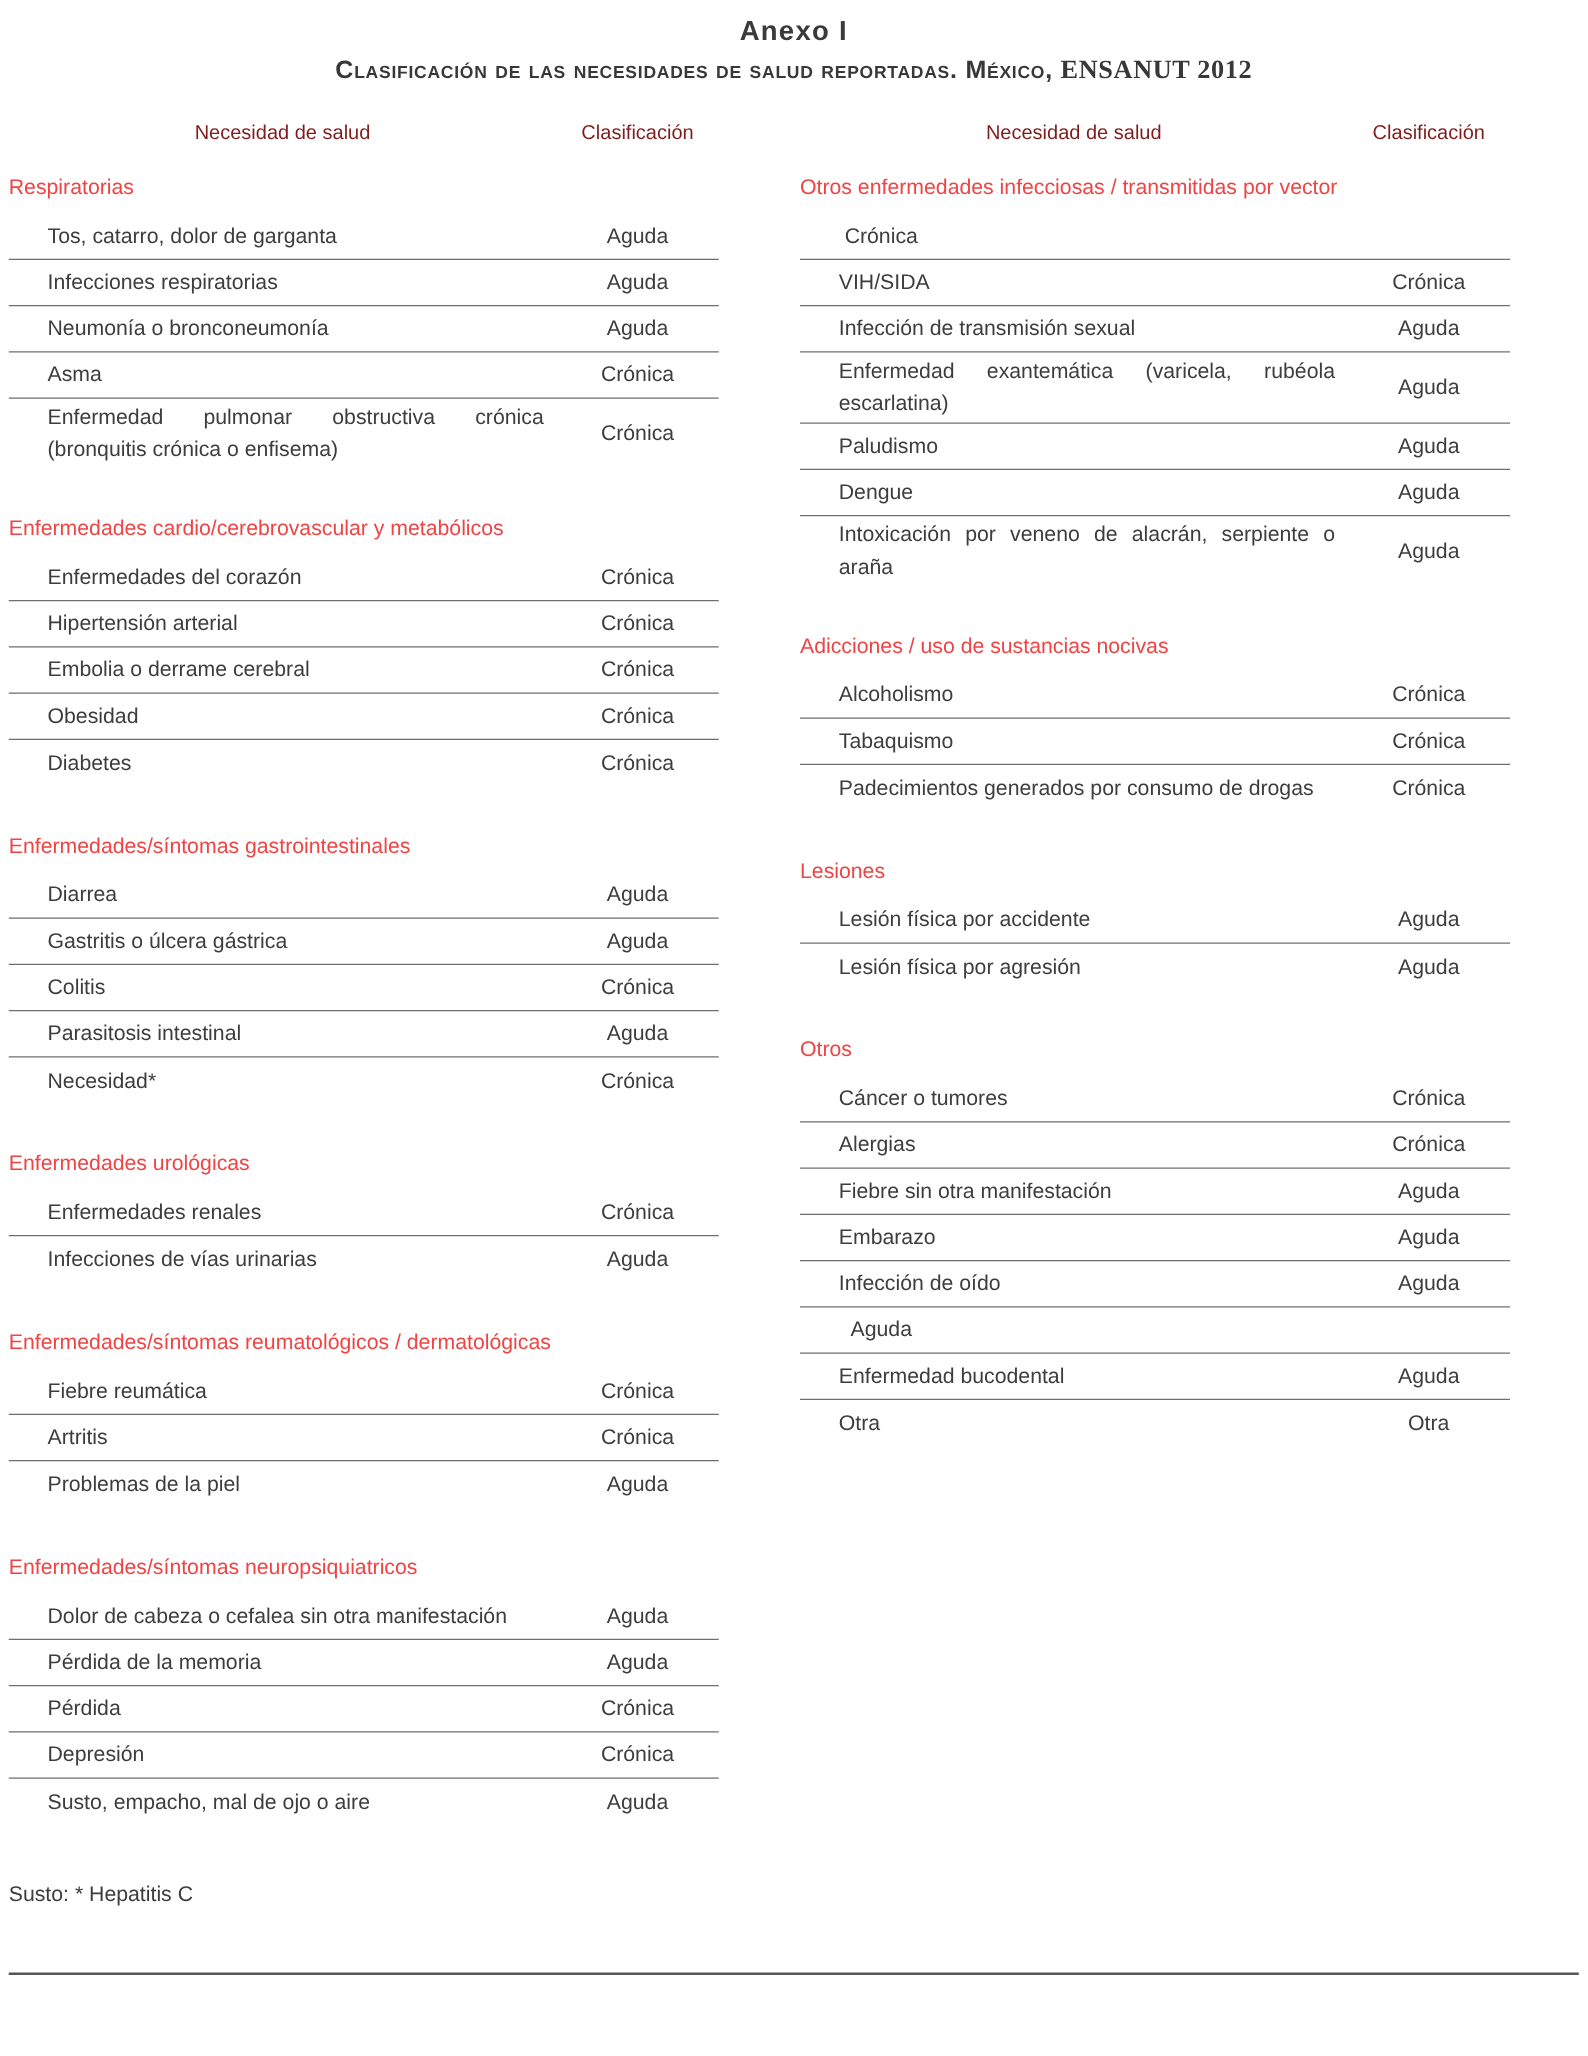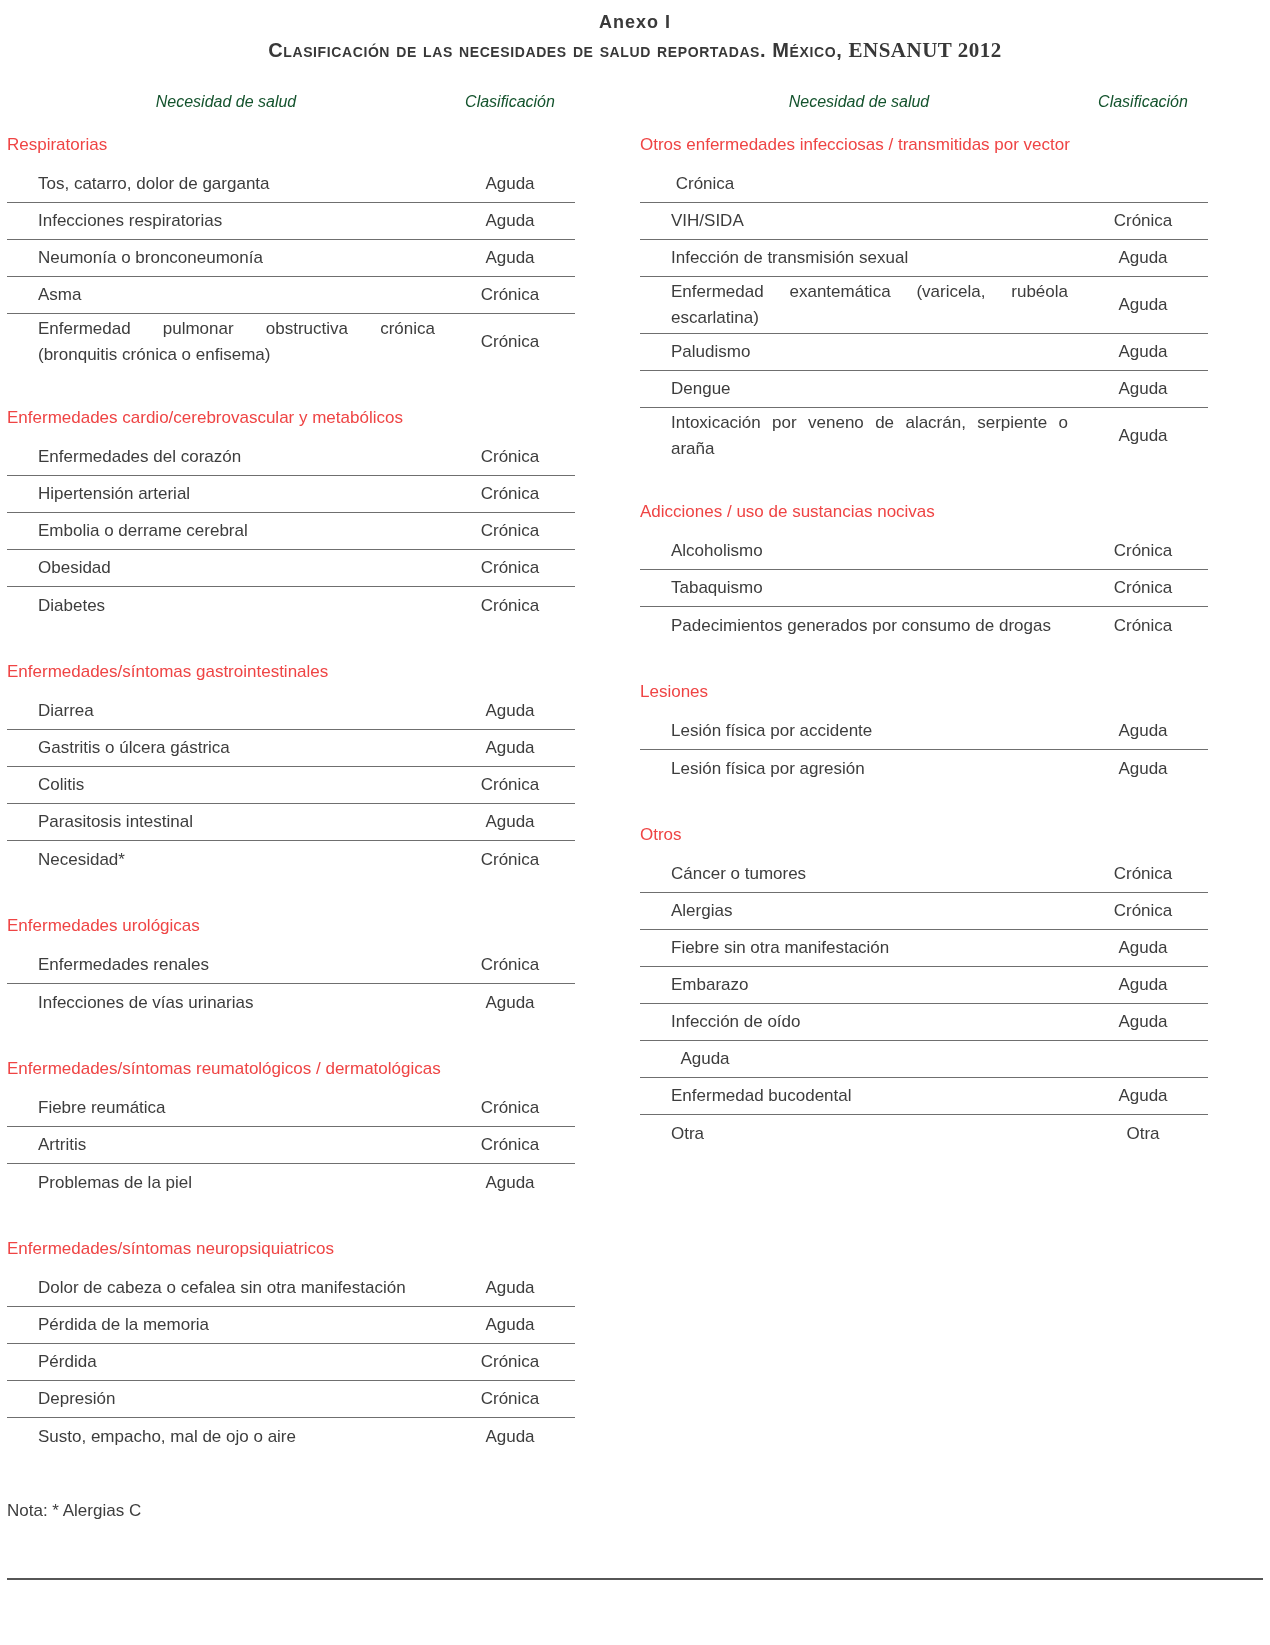--- a/index.html
+++ b/index.html
@@ -13,21 +13,21 @@
     position: relative;
   }
   .page {
     position: relative;
     height: 100%;
     padding: 12px 7px 0 7px;
   }
   .doc-title {
     text-align: center;
     font-weight: bold;
-    font-size: 18px;
+    font-size: 22px;
     letter-spacing: 1px;
     color: #3a3a3a;
   }
   .doc-subtitle {
     text-align: center;
     font-weight: bold;
     font-size: 20px;
     font-variant: small-caps;
     letter-spacing: 0.6px;
     margin-top: 5px;
@@ -40,23 +40,22 @@
     font-family: Liberation Serif, serif;
   }
   .columns {
     display: grid;
     grid-template-columns: 568px 568px;
     column-gap: 65px;
     margin-top: 30px;
   }
   .col-header {
     display: flex;
-    font-style: italic;
     font-size: 16px;
-    color: #14532d;
+    color: #7f1d1d;
     margin-bottom: 22px;
     align-items: flex-end;
   }
   .col-header .need-h { flex: 1; text-align: center; }
   .col-header .cls-h  { width: 130px; text-align: center; }
   .group { margin-bottom: 36px; }
   .group:last-child { margin-bottom: 0; }
   .group-title {
     font-size: 17px;
     line-height: 24px;
@@ -226,21 +225,21 @@
             <div class="row ruled">
               <div class="need">Depresión</div>
               <div class="cls">Crónica</div>
             </div>
             <div class="row">
               <div class="need">Susto, empacho, mal de ojo o aire</div>
               <div class="cls">Aguda</div>
             </div>
           </div>
         </div>
-      <div class="note">Nota: * Alergias C</div>
+      <div class="note">Susto: * Hepatitis C</div>
     </div>
 
     <div class="column">
       <div class="col-header">
         <div class="need-h">Necesidad de salud</div>
         <div class="cls-h">Clasificación</div>
       </div>
       <div>
           <div class="group">
             <div class="group-title">Otros enfermedades infecciosas / transmitidas por vector</div>

